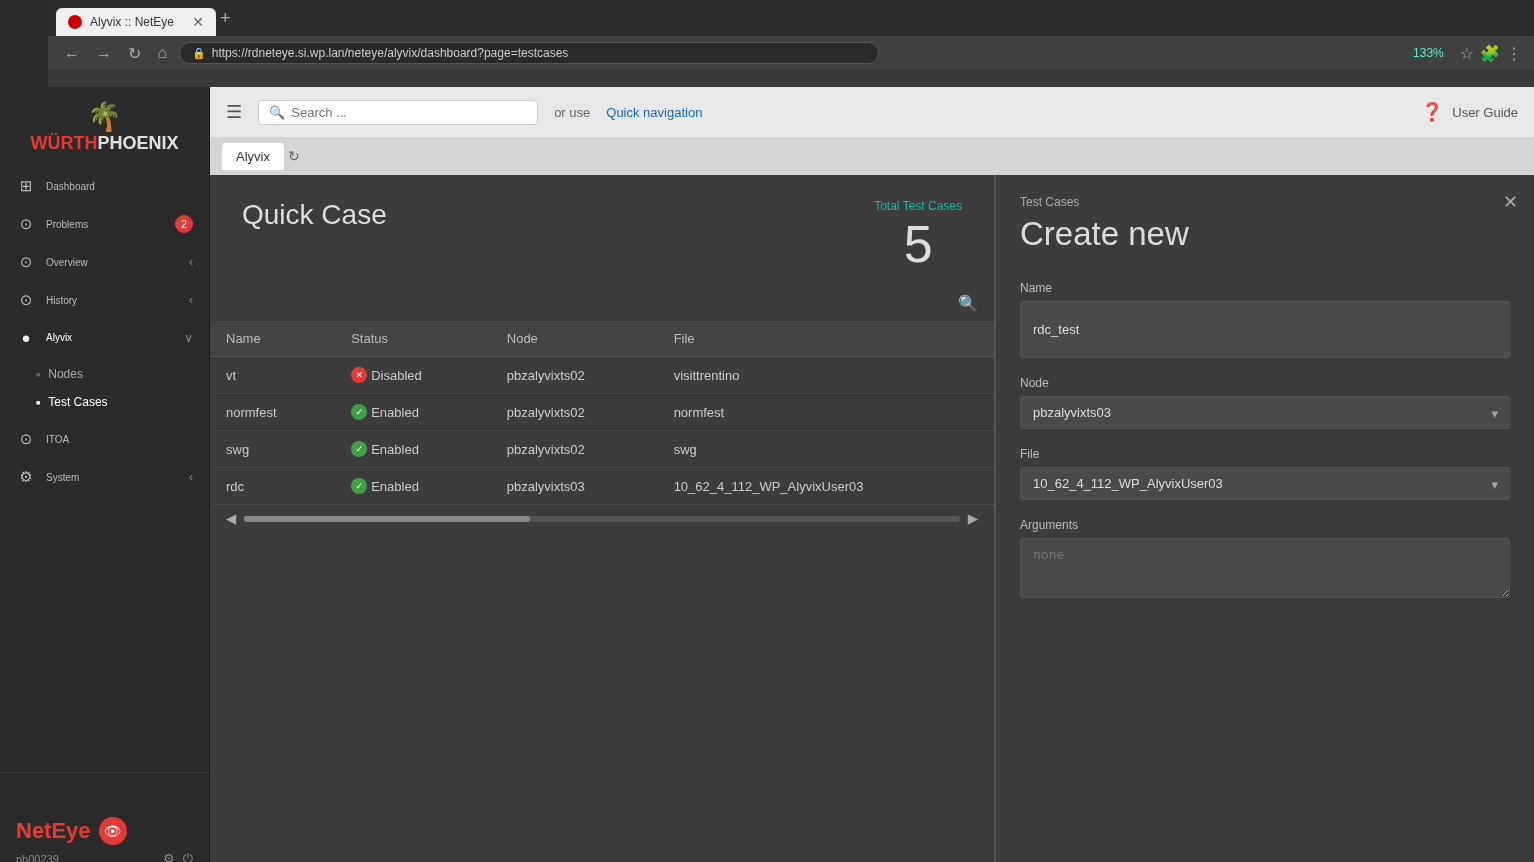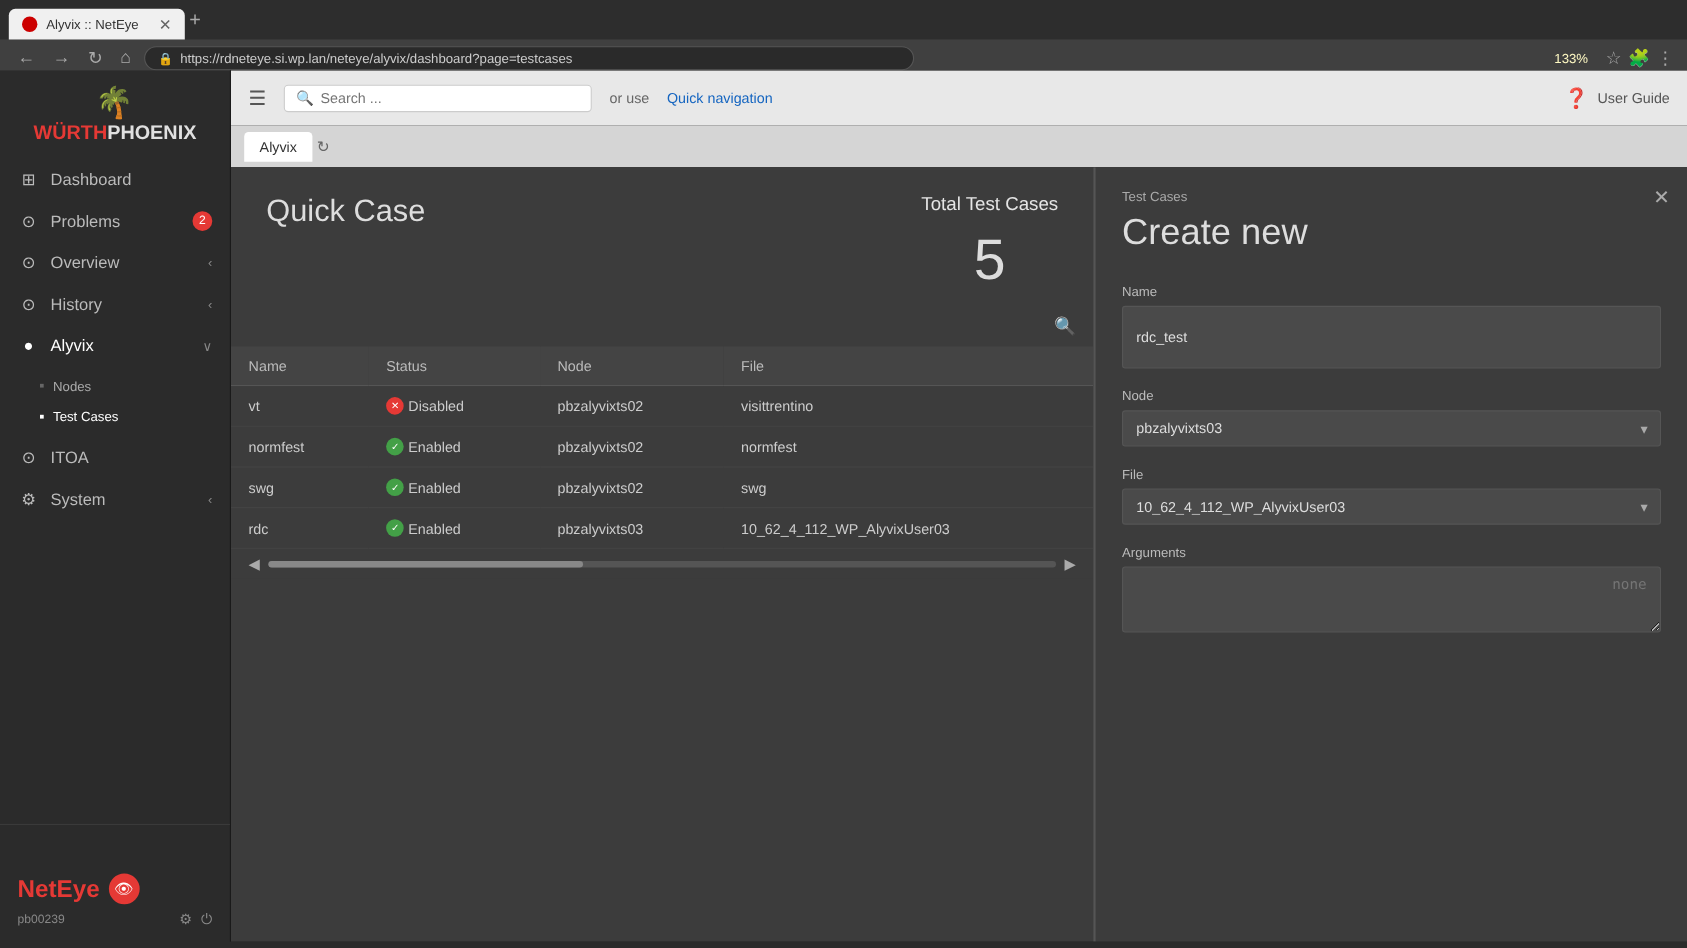--- a/index.html
+++ b/index.html
@@ -1,46 +1,46 @@
 <!DOCTYPE html>
 <html><head>
   <meta charset="utf-8">
   <style>
     * { box-sizing: border-box; margin: 0; padding: 0; }
     body { font-family: 'Segoe UI', Arial, sans-serif; background: #2b2b2b; color: #ccc; font-size: 13px; overflow: hidden; height: 862px; width: 1534px; }
 
     
-    .browser-chrome { background: #3a3a3a; height: 64px; }
+    .browser-chrome { background: #3a3a3a; height: 87px; margin-left: 48px; }
     .tab-bar { background: #2d2d2d; height: 36px; display: flex; align-items: flex-end; padding: 0 8px; }
     .tab { background: #f0f0f0; color: #333; height: 28px; display: flex; align-items: center; padding: 0 12px; border-radius: 6px 6px 0 0; font-size: 12px; gap: 8px; min-width: 160px; }
     .tab .favicon { width: 14px; height: 14px; background: #c00; border-radius: 50%; flex-shrink: 0; }
     .tab .tab-close { margin-left: auto; color: #666; cursor: pointer; font-size: 14px; }
     .tab-new { background: transparent; border: none; color: #aaa; font-size: 18px; margin-left: 4px; cursor: pointer; align-self: center; }
     .address-bar { background: #404040; height: 34px; display: flex; align-items: center; padding: 0 12px; gap: 8px; }
     .nav-btn { background: none; border: none; color: #aaa; font-size: 16px; cursor: pointer; padding: 2px 4px; }
     .url-box { flex: 1; background: #2a2a2a; border: 1px solid #555; border-radius: 16px; color: #ccc; padding: 3px 12px; font-size: 12px; display: flex; align-items: center; gap: 6px; max-width: 700px; }
     .url-box .lock-icon { color: #aaa; font-size: 11px; }
-    .zoom-info { color: #fef9c3; font-size: 12px; margin-left: auto; }
+    .zoom-info { color: #5eead4; font-size: 12px; margin-left: auto; }
     .browser-actions { display: flex; gap: 6px; align-items: center; color: #aaa; font-size: 16px; margin-left: 8px; }
 
     
     .app { display: flex; height: 792px; }
 
     
     .sidebar { width: 210px; background: #2b2b2b; display: flex; flex-direction: column; border-right: 1px solid #1a1a1a; flex-shrink: 0; }
     .logo-area { padding: 16px; display: flex; align-items: center; justify-content: center; height: 80px; }
     .logo-text { font-size: 18px; font-weight: bold; }
     .logo-text .wurth { color: #e53935; text-align: center; }
     .logo-text .phoenix { color: #e0e0e0; }
     .logo-block { display: flex; flex-direction: column; align-items: center; }
 
     .nav-item { display: flex; align-items: center; padding: 10px 16px; cursor: pointer; color: #bbb; gap: 10px; position: relative; }
     .nav-item.active { color: #fff; }
     .nav-item .nav-icon { width: 20px; text-align: center; font-size: 15px; }
-    .nav-item .nav-label { flex: 1; font-size: 15px; }
+    .nav-item .nav-label { flex: 1; font-size: 10px; }
     .nav-item .badge { background: #e53935; color: #fff; border-radius: 50%; width: 18px; height: 18px; font-size: 11px; display: flex; align-items: center; justify-content: center; }
     .nav-item .chevron { font-size: 12px; color: #888; }
     .nav-sub { padding: 4px 0; }
     .nav-sub-item { padding: 7px 16px 7px 36px; color: #aaa; cursor: pointer; display: flex; align-items: center; gap: 8px; font-size: 12px; }
     .nav-sub-item::before { content: '■'; font-size: 7px; color: #666; }
     .nav-sub-item.active { color: #fff; }
     .nav-sub-item.active::before { color: #fff; }
 
     .sidebar-footer { margin-top: auto; padding: 12px 16px; border-top: 1px solid #3a3a3a; }
     .neteye-logo { display: flex; align-items: center; gap: 8px; margin-top: 32px; }
@@ -68,21 +68,21 @@
     .tab-item.active { background: #fff; }
     .tab-refresh { background: none; border: none; cursor: pointer; color: #666; font-size: 14px; }
 
     .content-area { flex: 1; background: #3a3a3a; display: flex; overflow: hidden; }
 
     
     .left-panel { flex: 1; background: #3c3c3c; overflow: auto; }
     .panel-header { padding: 24px 32px 16px; display: flex; align-items: flex-start; }
     .panel-title { font-size: 28px; color: #ddd; font-weight: 300; }
     .total-box { margin-left: auto; text-align: center; }
-    .total-label { font-size: 17px; color: #e5e5e5; margin-bottom: 15px; }
+    .total-label { font-size: 12px; color: #14b8a6; margin-bottom: 5px; }
     .total-number { font-size: 52px; color: #ddd; font-weight: 300; line-height: 1; }
 
     .search-row { display: flex; justify-content: flex-end; padding: 8px 16px; }
     .search-icon-btn { background: none; border: none; color: #aaa; font-size: 16px; cursor: pointer; }
 
     .data-table { width: 100%; border-collapse: collapse; }
     .data-table th { background: #444; color: #bbb; padding: 10px 16px; text-align: left; font-weight: 500; font-size: 13px; border-bottom: 1px solid #555; }
     .data-table td { padding: 10px 16px; color: #ccc; border-bottom: 1px solid #444; font-size: 13px; }
     .status-cell { display: flex; align-items: center; gap: 4px; }
     .status-dot { width: 16px; height: 16px; border-radius: 50%; display: flex; align-items: center; justify-content: center; font-size: 10px; }
@@ -102,21 +102,21 @@
     .panel-section-label { font-size: 12px; color: #aaa; margin-bottom: 6px; }
     .panel-section-title { font-size: 33px; color: #ddd; font-weight: 300; margin-bottom: 28px; }
 
     .form-group { margin-bottom: 18px; }
     .form-label { font-size: 12px; color: #bbb; margin-bottom: 6px; display: block; }
     .form-input { width: 100%; background: #4a4a4a; border: 1px solid #555; border-radius: 3px; color: #ddd; padding: 20px 12px; font-size: 13px; outline: none; }
     .select-wrapper { position: relative; }
     .select-wrapper::after { content: '▾'; position: absolute; right: 12px; top: 50%; transform: translateY(-50%); color: #aaa; pointer-events: none; }
     .select-wrapper select { width: 100%; background: #4a4a4a; border: 1px solid #555; border-radius: 3px; color: #ddd; padding: 8px 12px; font-size: 13px; appearance: none; outline: none; cursor: pointer; }
 
-    .form-textarea { width: 100%; background: #4a4a4a; border: 1px solid #555; border-radius: 3px; color: #888; padding: 8px 12px; font-size: 13px; outline: none; resize: vertical; min-height: 60px; text-align: right; }
+    .form-textarea { width: 100%; background: #4a4a4a; border: 1px solid #555; border-radius: 3px; color: #888; padding: 8px 12px; font-size: 13px; outline: none; resize: vertical; min-height: 60px; }
   </style>
 </head>
 <body>
 
 <div class="browser-chrome">
   <div class="tab-bar">
     <div class="tab">
       <div class="favicon"></div>
       <span>Alyvix :: NetEye</span>
       <span class="tab-close">✕</span>

